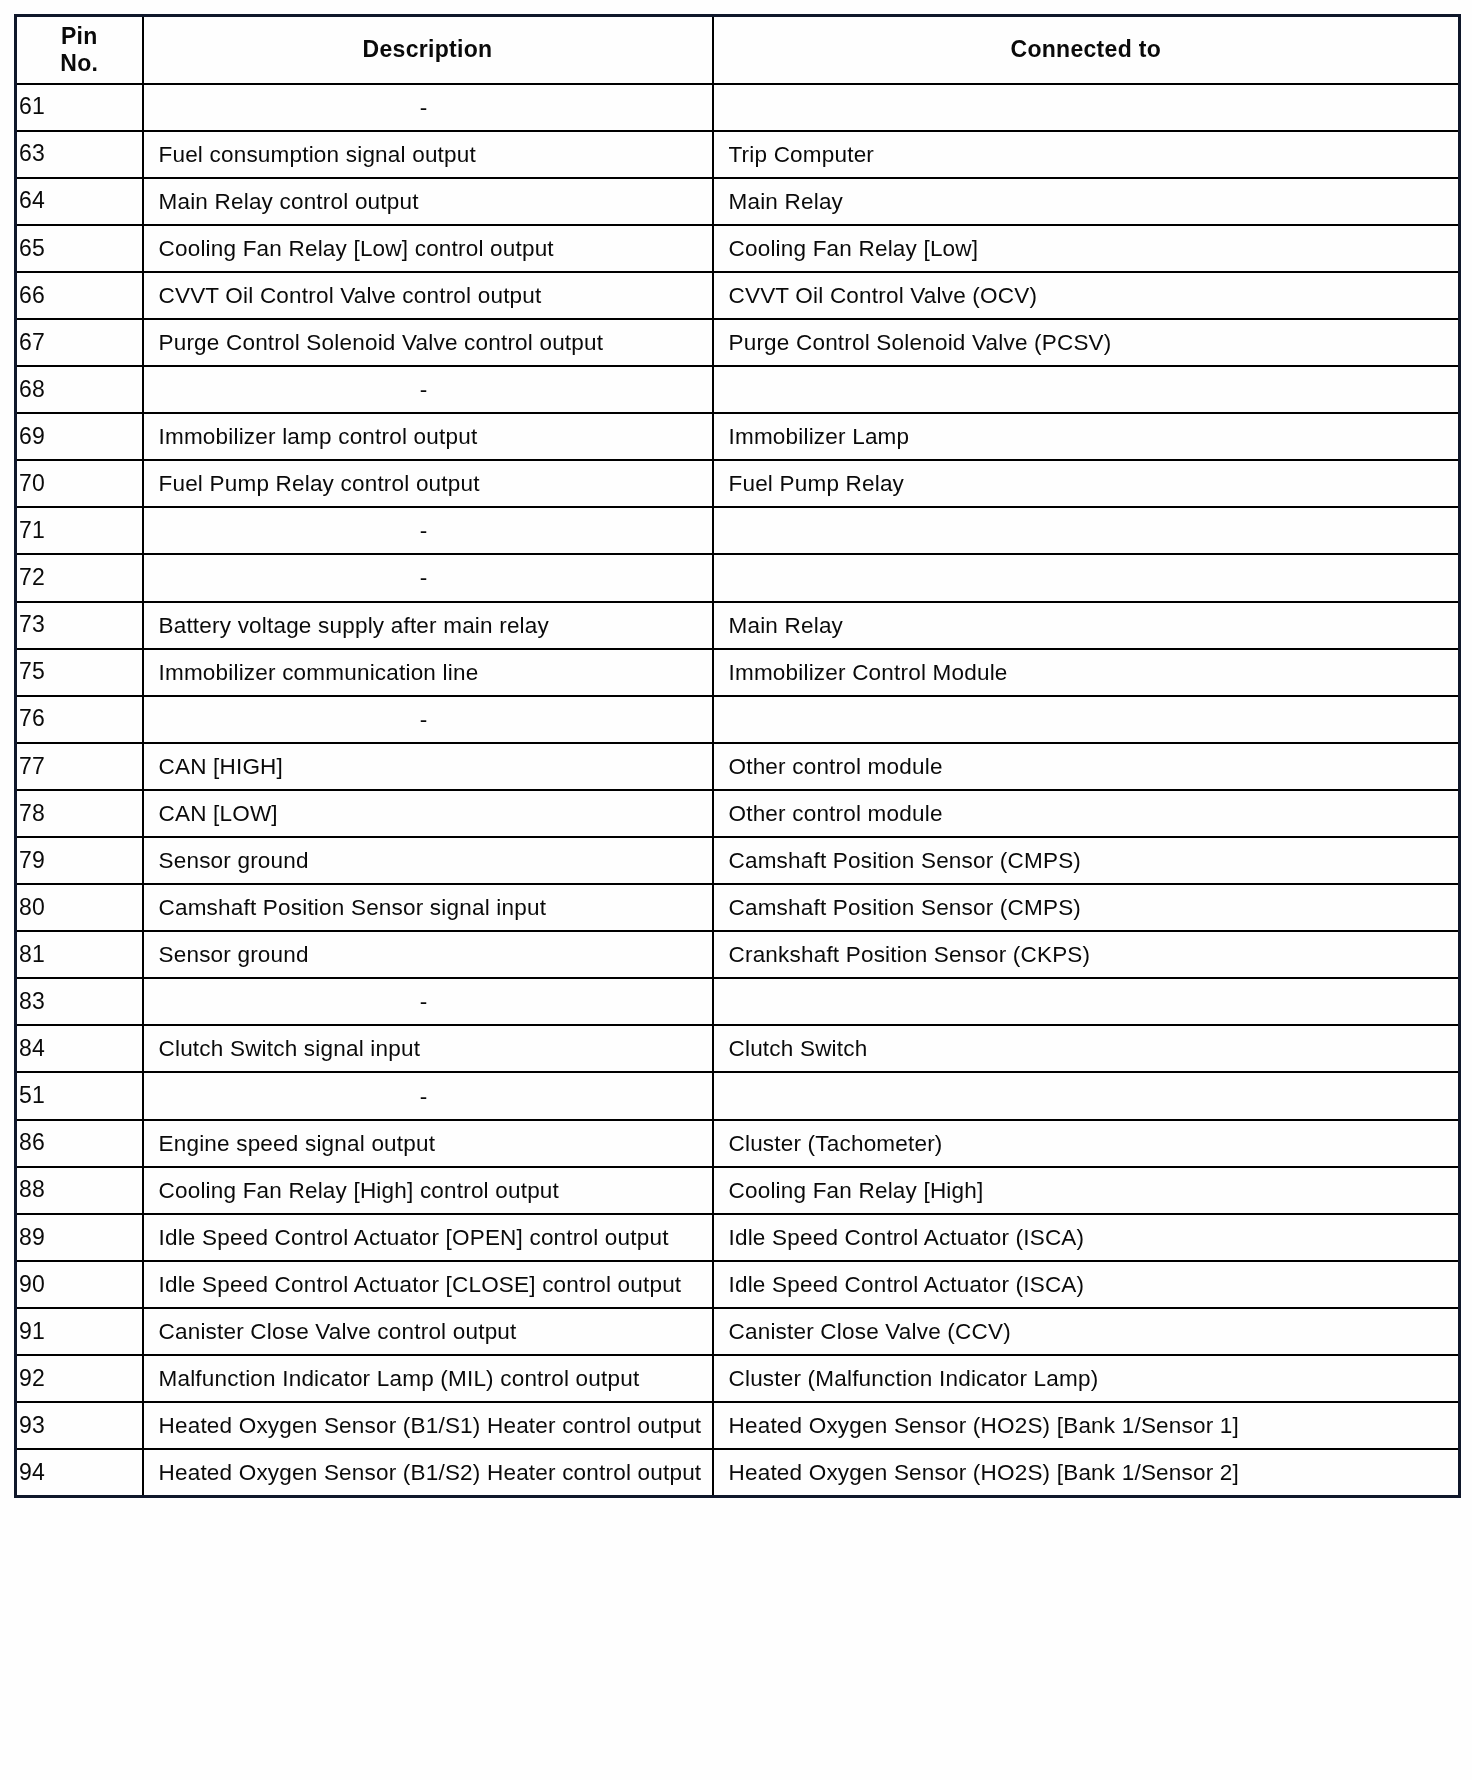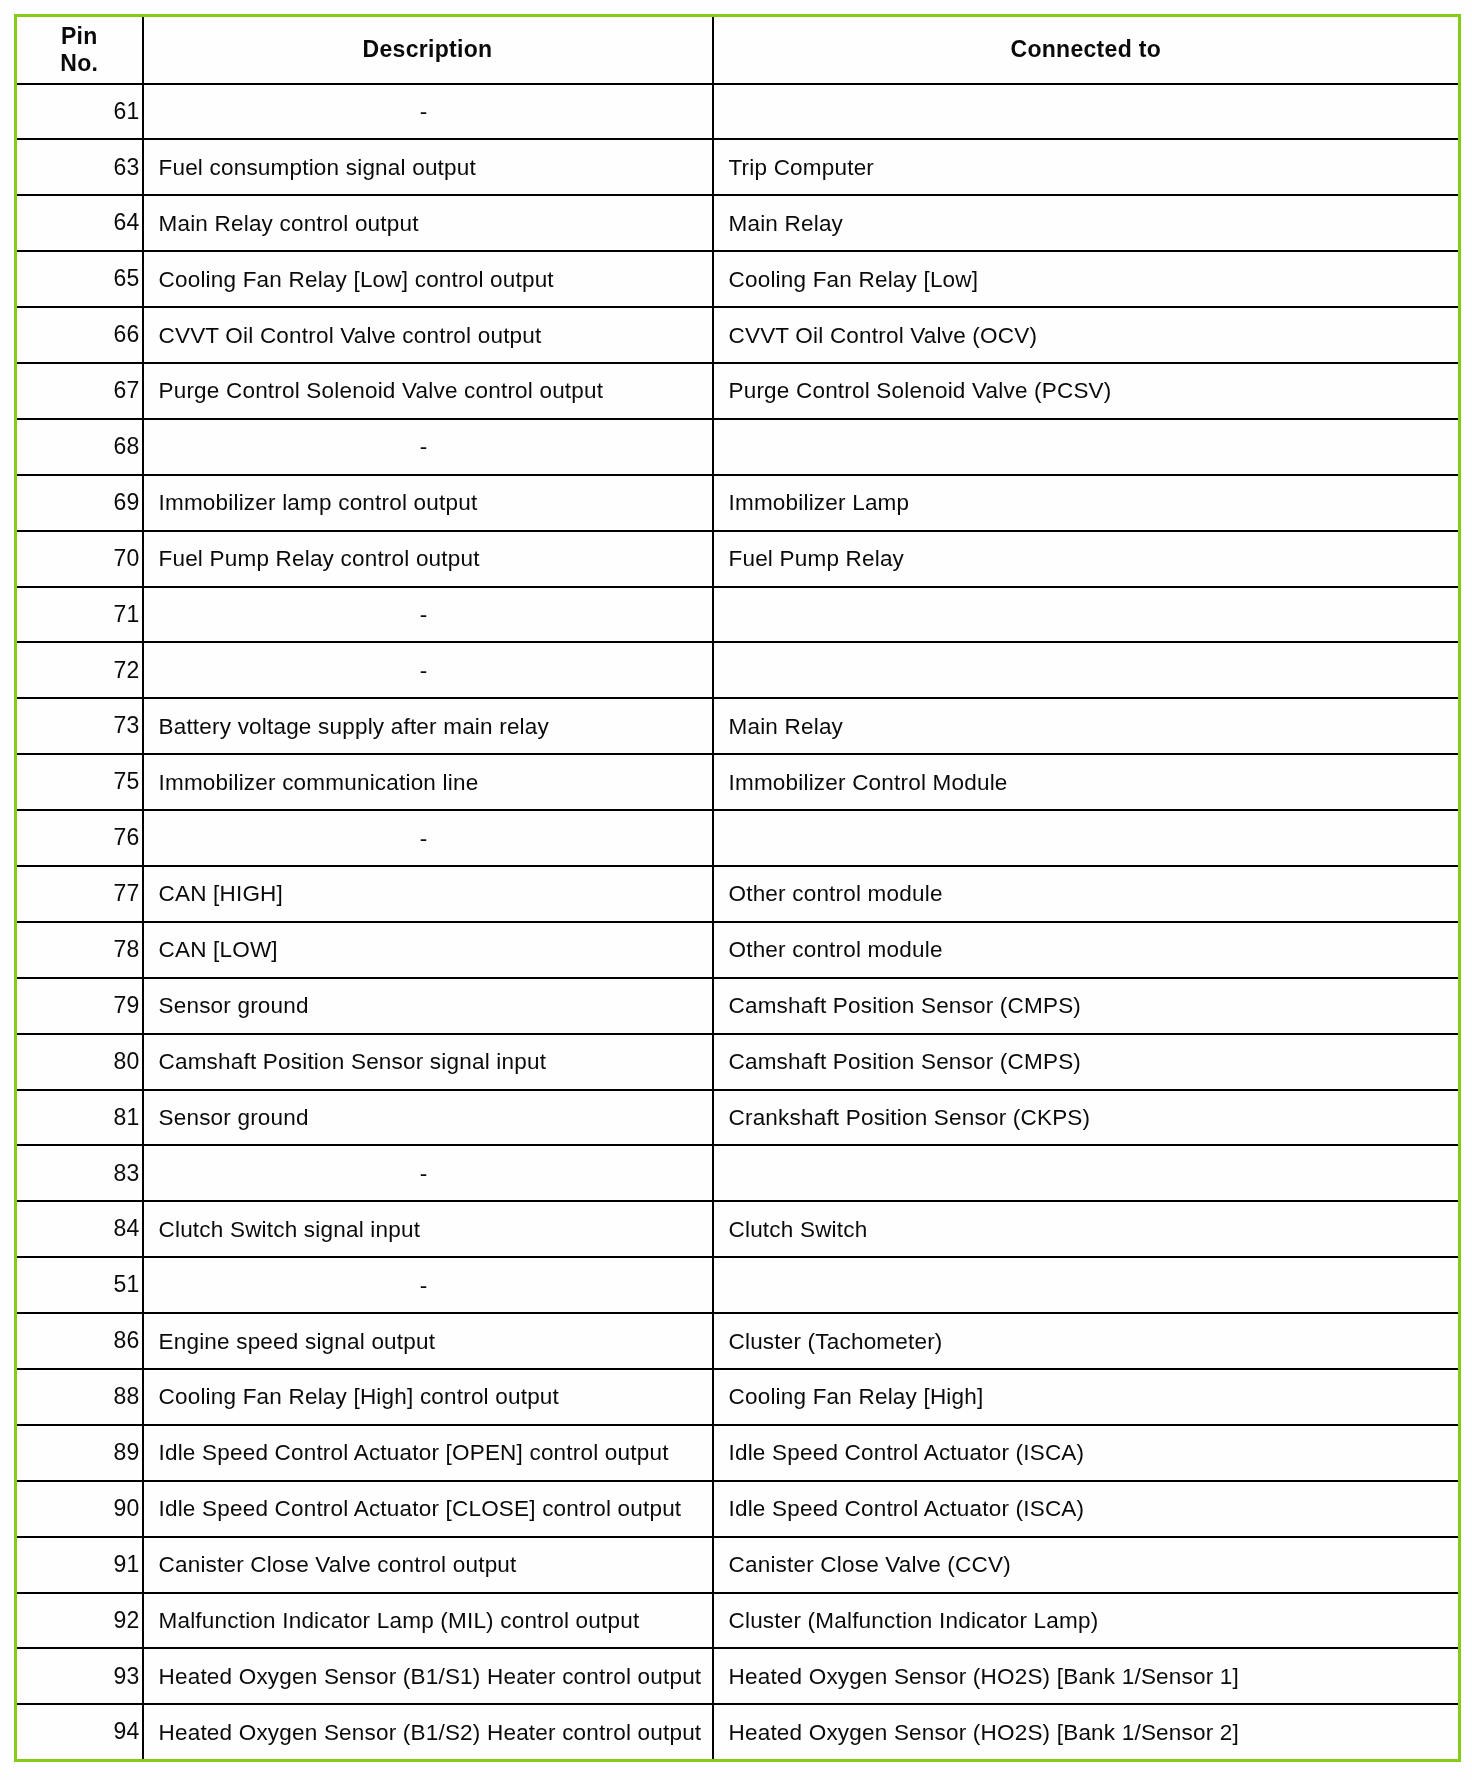--- a/index.html
+++ b/index.html
@@ -13,22 +13,22 @@
     width: 1472px;
     height: 1780px;
     box-sizing: border-box;
     padding: 14px 14px;
     background: #fefefe;
   }
   table.pinout {
     border-collapse: collapse;
     table-layout: fixed;
     width: 1444px;
-    height: 1748px;
-    border: 3px solid #84cc16;
+    height: 1484px;
+    border: 3px solid #0f172a;
   }
   table.pinout th,
   table.pinout td {
     border: 2px solid #000;
     box-sizing: border-box;
     vertical-align: middle;
   }
   col.col-pin { width: 127px; }
   col.col-desc { width: 570px; }
   col.col-conn { width: 747px; }
@@ -45,21 +45,21 @@
     line-height: 1.15;
   }
   td {
     font-size: 22.5px;
     height: 46px;
     padding: 4px 10px 4px 15px;
     line-height: 1.2;
     letter-spacing: 0.2px;
   }
   td.pin-cell {
-    text-align: right;
+    text-align: left;
     padding: 4px 2px;
     font-size: 23px;
   }
   td.desc-cell.dash {
     text-align: center;
     padding-left: 2px;
   }
 </style>
 </head>
 <body>

